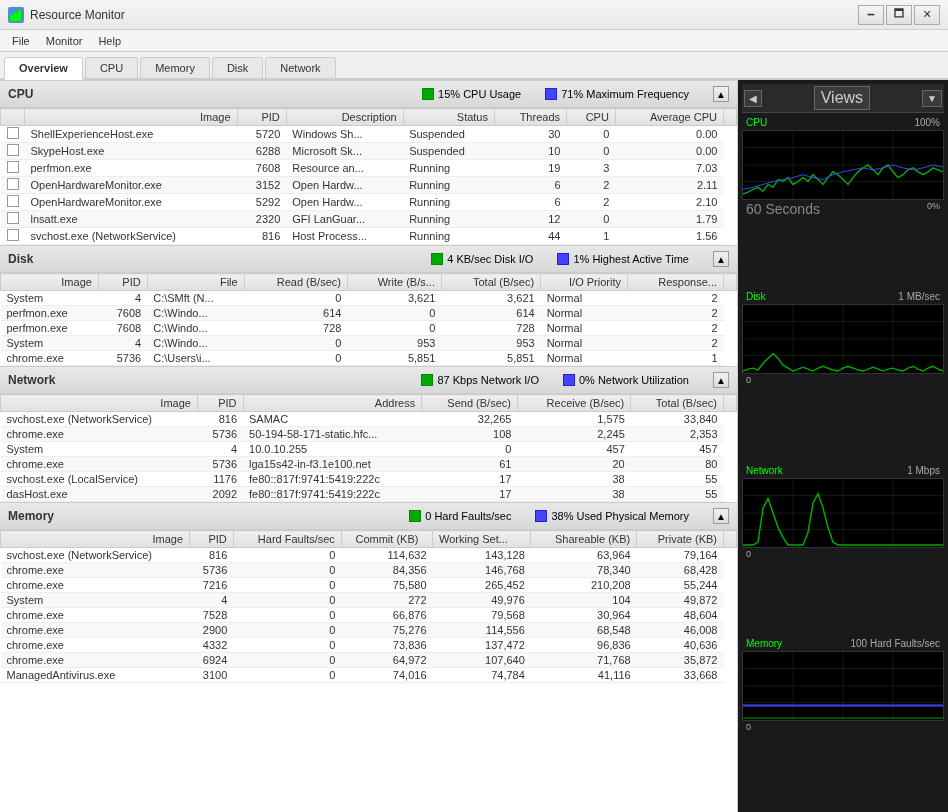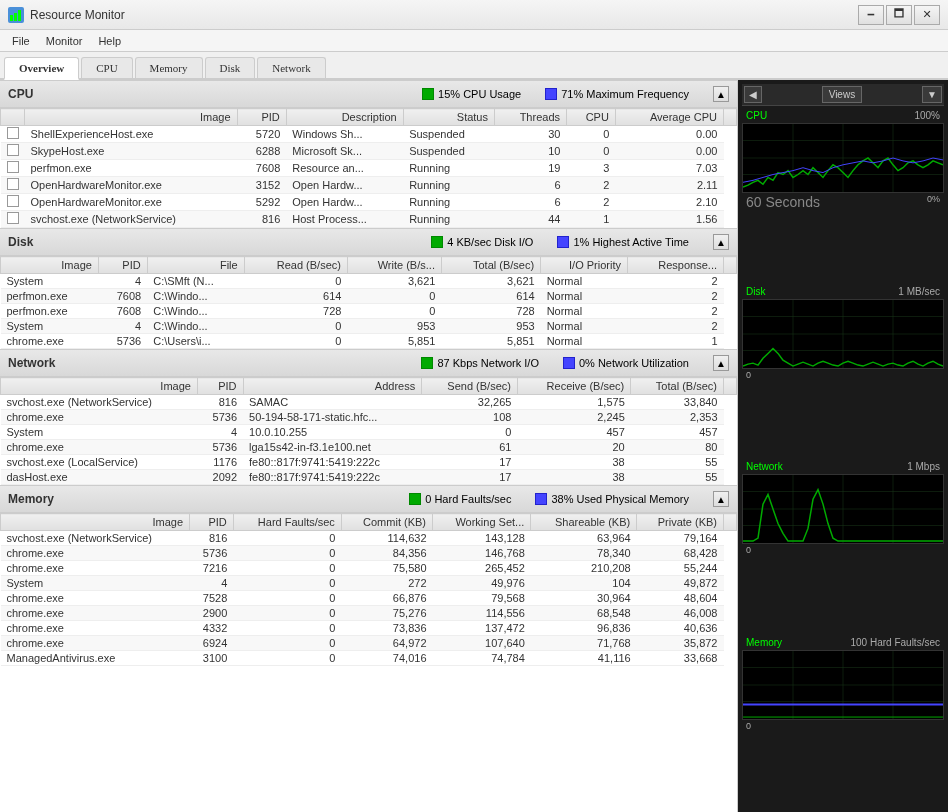--- a/index.html
+++ b/index.html
@@ -41,21 +41,20 @@
     .tab {
       padding: 4px 14px;
       font-size: 11px;
       cursor: pointer;
       border: 1px solid #ccc;
       border-bottom: none;
       background: #e8e8e8;
       color: #333;
       margin-right: 2px;
       border-radius: 3px 3px 0 0;
-      font-family: Liberation Serif, serif;
     }
     .tab.active {
       background: #fff;
       border-bottom: 2px solid #fff;
       font-weight: bold;
       margin-bottom: -2px;
       z-index: 1;
     }
     
     .main-content {
@@ -116,21 +115,21 @@
       white-space: nowrap;
     }
     .data-table tr:nth-child(even) td { background: #f8f8f8; }
     .num-col { text-align: right; }
     .blue-num { color: #0000cc; }
     .link-like { color: #0066cc; }
     .suspended { color: #cc0000; }
     .running { color: #000; }
     .chk { width: 12px; height: 12px; border: 1px solid #999; background: white; display: inline-block; }
     .right-panel-top { display: flex; align-items: center; justify-content: space-between; padding: 2px; background: #2a2a2a; border-bottom: 1px solid #444; }
-    .views-btn { background: #3a3a3a; border: 1px solid #666; color: #ccc; font-size: 10px; padding: 2px 6px; cursor: pointer; }
+    .views-btn { background: #3a3a3a; border: 1px solid #666; color: #ccc; font-size: 16px; padding: 2px 6px; cursor: pointer; }
     .arrow-btn { background: #3a3a3a; border: 1px solid #666; color: #ccc; font-size: 10px; padding: 2px 4px; cursor: pointer; }
     
     .graph-container {
       background: #1a1a1a;
       margin-bottom: 2px;
     }
     .graph-header {
       display: flex;
       justify-content: space-between;
       align-items: center;
@@ -276,20 +275,30 @@
     <td class="link-like">OpenHardwareMonitor.exe</td>
     <td class="blue-num num-col">5292</td>
     <td>Open Hardw...</td>
     <td class="running">Running</td>
     <td class="num-col blue-num">6</td>
     <td class="num-col blue-num">2</td>
     <td class="num-col">2.10</td>
   </tr>
             <tr>
     <td><div class="chk"></div></td>
+    <td class="link-like">lnsatt.exe</td>
+    <td class="blue-num num-col">2320</td>
+    <td>GFI LanGuar...</td>
+    <td class="running">Running</td>
+    <td class="num-col blue-num">12</td>
+    <td class="num-col blue-num">0</td>
+    <td class="num-col">1.79</td>
+  </tr>
+            <tr>
+    <td><div class="chk"></div></td>
     <td class="link-like">svchost.exe (NetworkService)</td>
     <td class="blue-num num-col">816</td>
     <td>Host Process...</td>
     <td class="running">Running</td>
     <td class="num-col blue-num">44</td>
     <td class="num-col blue-num">1</td>
     <td class="num-col">1.56</td>
   </tr>
           </tbody>
       </table>
@@ -479,22 +488,22 @@
         <div class="collapse-btn">▲</div>
       </div>
     </div>
     <div class="scrollable-section-lg">
       <table class="data-table">
         <thead>
           <tr>
             <th>Image</th>
             <th>PID</th>
             <th style="text-align:right">Hard Faults/sec</th>
-            <th style="text-align:right">Commit (KB)</th>
-            <th style="text-align:right">Working Set...</th>
+            <th style="text-align:center">Commit (KB)</th>
+            <th style="text-align:left">Working Set...</th>
             <th style="text-align:right">Shareable (KB)</th>
             <th style="text-align:right">Private (KB)</th>
             <th style="width:10px"></th>
           </tr>
         </thead>
         <tbody id="memory-tbody">
             <tr>
     <td>svchost.exe (NetworkService)</td>
     <td class="blue-num num-col">816</td>
     <td class="num-col blue-num">0</td>

